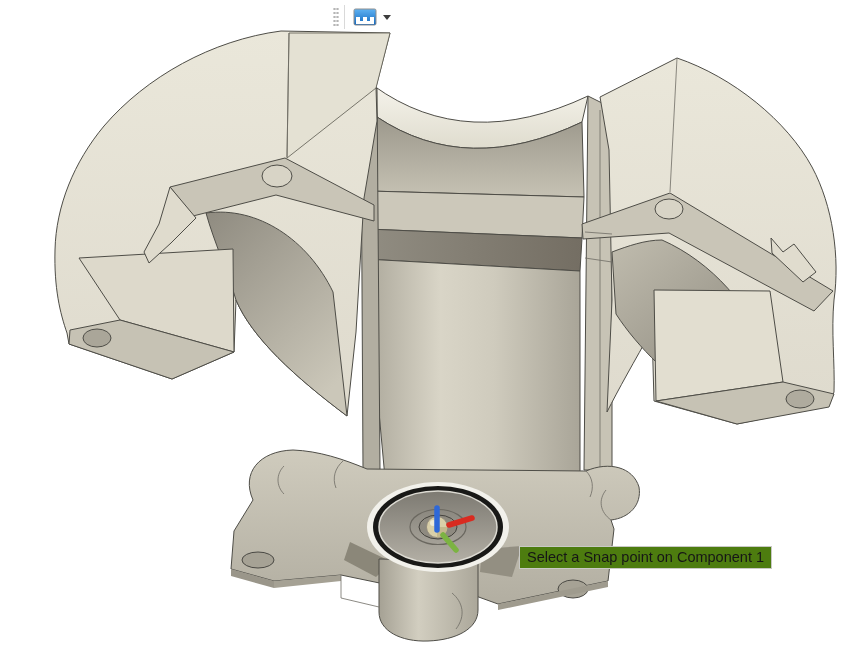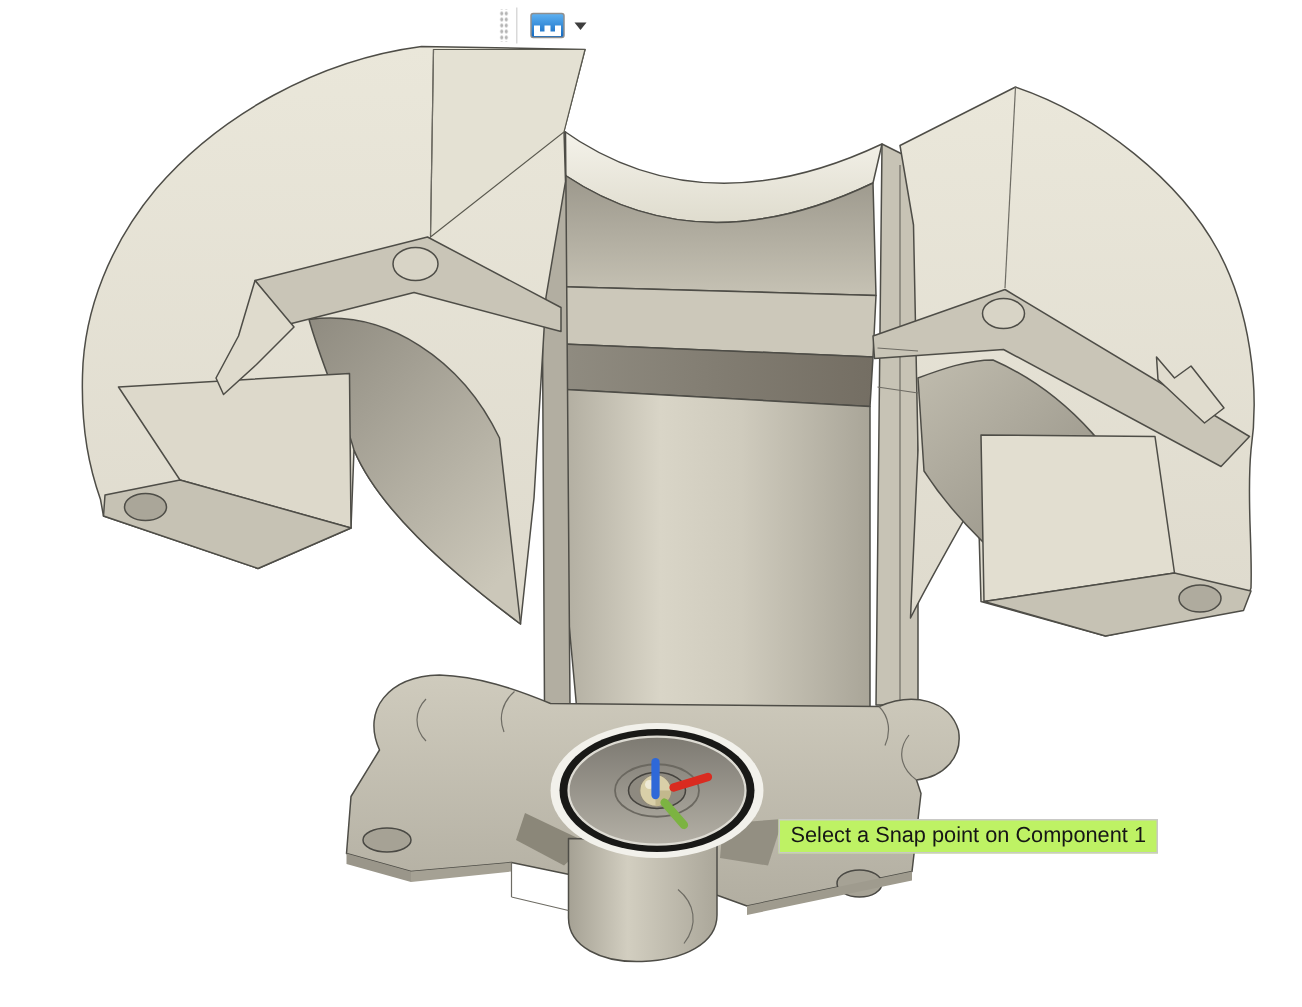--- a/index.html
+++ b/index.html
@@ -9,21 +9,21 @@
   .mini-toolbar{position:absolute;left:333px;top:3px;height:28px;display:flex;align-items:center;gap:5px;}
   .grip{width:6px;height:22px;
         background-image:radial-gradient(circle,#b5b5b5 1px,transparent 1.3px);
         background-size:3px 4px;background-position:0 1px;}
   .tb-sep{width:1px;height:24px;background:#d9d9d9;}
   .tb-btn{display:flex;align-items:center;gap:6px;padding:2px 3px;cursor:default;}
   .caret{width:0;height:0;border-left:4px solid transparent;border-right:4px solid transparent;
          border-top:5px solid #3d3d3d;}
   
   .snap-tooltip{position:absolute;left:519px;top:546px;height:19px;line-height:19px;
-        background:#bef264;border:1px solid #c9c9c6;padding:1px 7px 1px 7px;
+        background:#4d7c0f;border:1px solid #c9c9c6;padding:1px 7px 1px 7px;
         font-size:14.5px;color:#161616;white-space:nowrap;}
   svg{display:block;}
   .e{stroke:#4e4d47;stroke-width:1;stroke-linejoin:round;}
   .soft{stroke:#6e6c64;stroke-width:.8;fill:none;}
 </style>
 </head>
 <body>
 
 <div id="stage">
 

